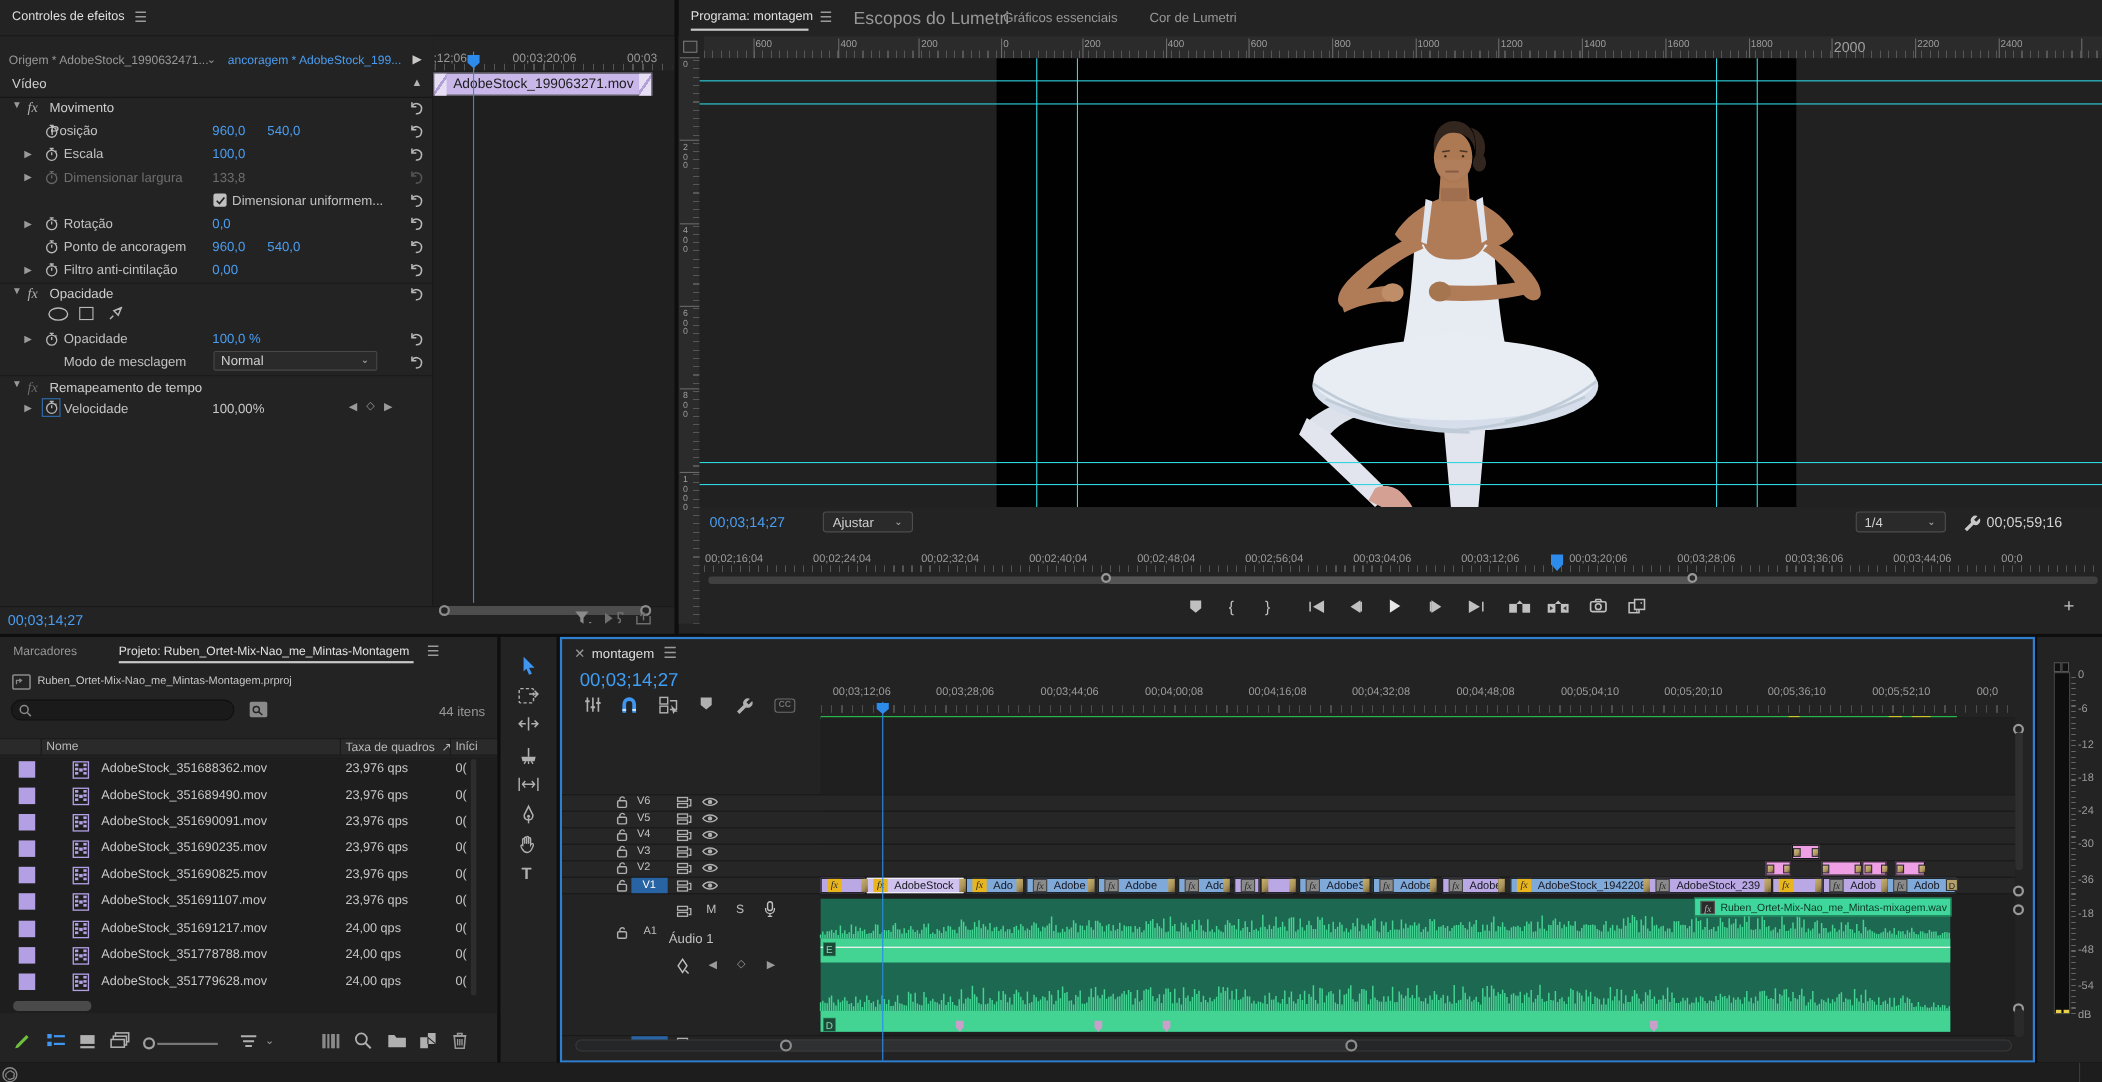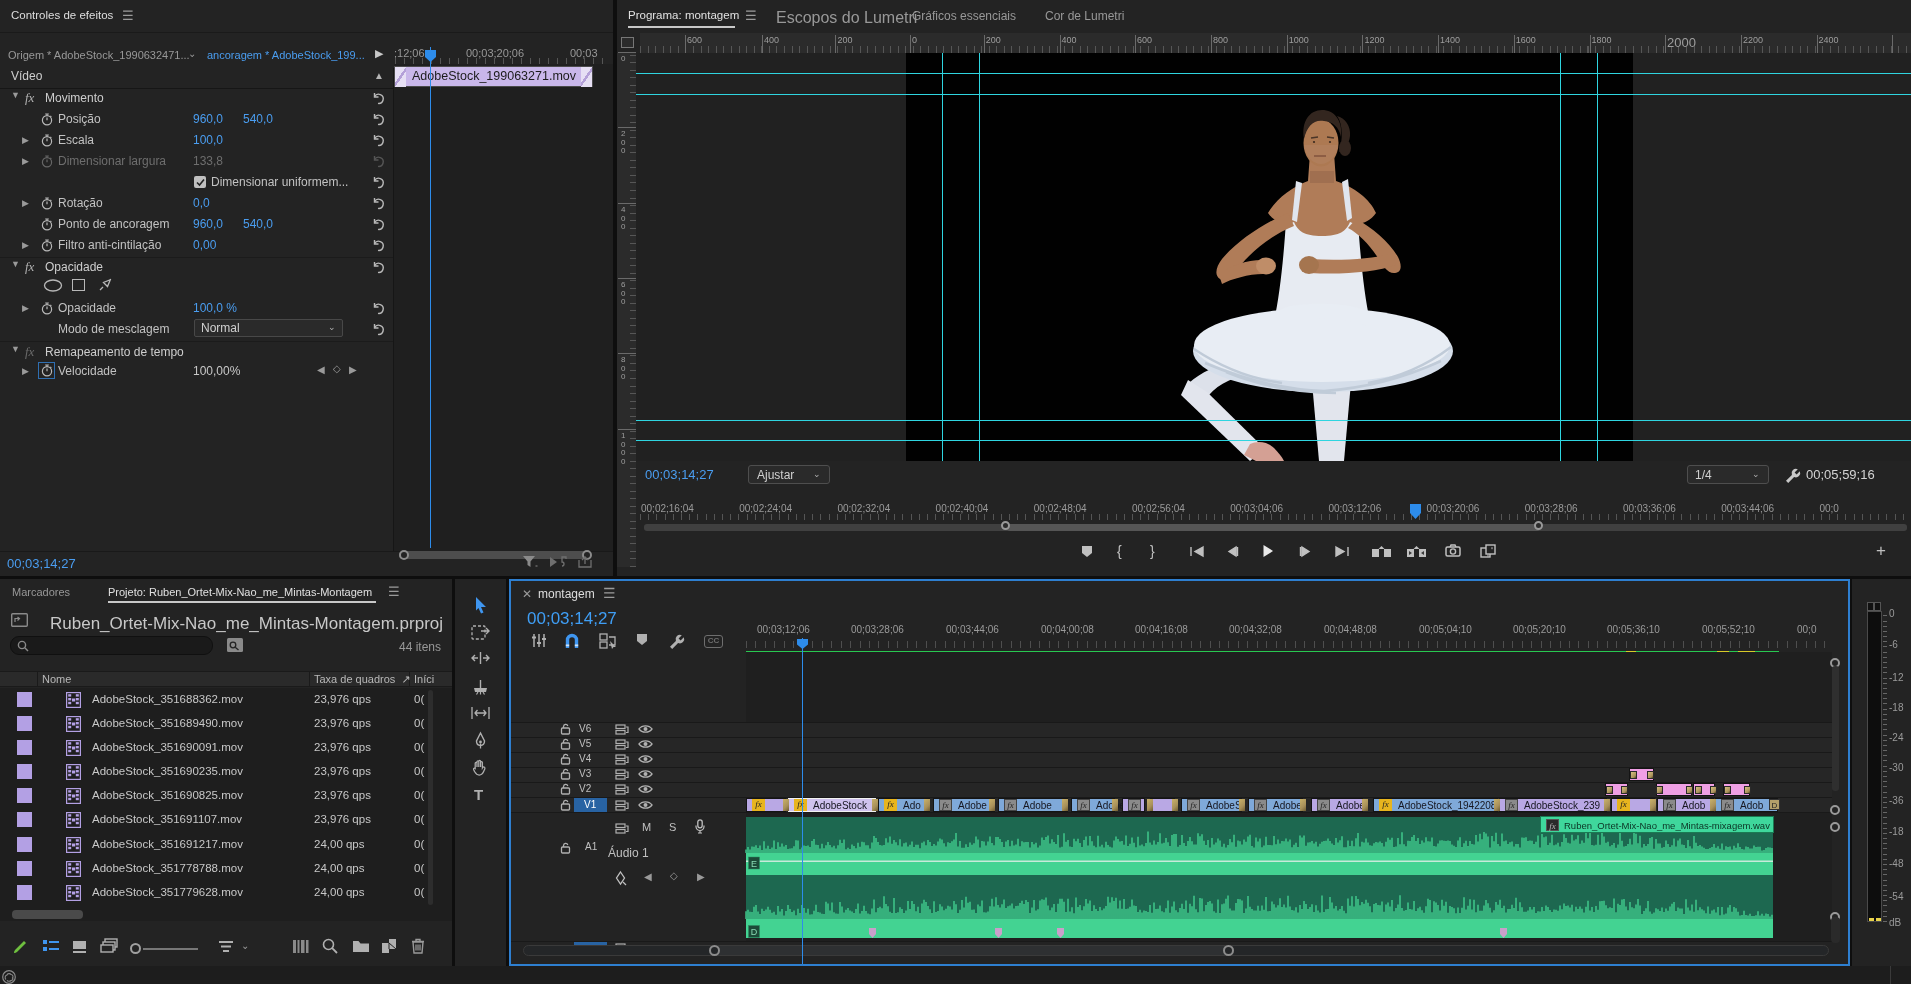--- a/index.html
+++ b/index.html
@@ -33,21 +33,21 @@
     <div class="t" style="left:25px;top:90px;color:#b0b0b0;font-size:13px;font-style:italic;font-family:'Liberation Serif',serif">fx</div>
     <div class="t" style="left:45px;top:91px;color:#cecece">Movimento</div>
     <svg style="left:371px;top:91px" width="14" height="14" viewBox="0 0 14 14">
       <path d="M3.5 2 L3.5 6 L7.5 6" fill="none" stroke="#b8b8b8" stroke-width="1.4"></path>
       <path d="M3.6 5.6 A4.6 4.6 0 1 1 7 12.4" fill="none" stroke="#b8b8b8" stroke-width="1.4"></path>
     </svg>
     <svg style="left:41px;top:113px" width="12" height="13" viewBox="0 0 12 13">
       <circle cx="6" cy="7.2" r="4.6" fill="none" stroke="#b8b8b8" stroke-width="1.2"></circle>
       <path d="M4.2 1 L7.8 1 M6 1 L6 2.6 M6 7.2 L6 4.4 M9.4 2.9 L10.3 3.9" stroke="#b8b8b8" stroke-width="1.2" fill="none"></path>
     </svg>
-    <div class="t" style="left:58px;top:112px">Posição</div>
+    <div class="t" style="left:46px;top:112px">Posição</div>
     <div class="t bl" style="left:193px;top:112px">960,0</div>
     <div class="t bl" style="left:243px;top:112px">540,0</div>
     <svg style="left:371px;top:112px" width="14" height="14" viewBox="0 0 14 14">
       <path d="M3.5 2 L3.5 6 L7.5 6" fill="none" stroke="#b8b8b8" stroke-width="1.4"></path>
       <path d="M3.6 5.6 A4.6 4.6 0 1 1 7 12.4" fill="none" stroke="#b8b8b8" stroke-width="1.4"></path>
     </svg>
     <div class="t" style="left:22px;top:135px;color:#9a9a9a;font-size:9px">▶</div>
     <svg style="left:41px;top:134px" width="12" height="13" viewBox="0 0 12 13">
       <circle cx="6" cy="7.2" r="4.6" fill="none" stroke="#b8b8b8" stroke-width="1.2"></circle>
       <path d="M4.2 1 L7.8 1 M6 1 L6 2.6 M6 7.2 L6 4.4 M9.4 2.9 L10.3 3.9" stroke="#b8b8b8" stroke-width="1.2" fill="none"></path>
@@ -390,21 +390,21 @@
   </div>
 <div class="pan" style="left:0;top:579px;width:452px;height:387px">
     <div class="t g" style="left:12px;top:7px;font-size:11px">Marcadores</div>
     <div class="t" style="left:108px;top:7px;color:#e0e0e0;font-size:11px">Projeto: Ruben_Ortet-Mix-Nao_me_Mintas-Montagem</div>
     <div class="abs" style="left:108px;top:22px;width:268px;height:2px;background:#c8c8c8"></div>
     <div class="t" style="left:388px;top:5px;color:#9a9a9a;font-size:13px">☰</div>
     <svg style="left:11px;top:34px" width="17" height="14" viewBox="0 0 17 14">
       <rect x="0.7" y="0.7" width="15.6" height="12.6" rx="1" fill="none" stroke="#8a8a8a" stroke-width="1.4"></rect>
       <path d="M4 9 L4 5.5 L8 5.5 M6.5 4 L8.5 5.5 L6.5 7.5" stroke="#8a8a8a" fill="none" stroke-width="1.2"></path>
     </svg>
-    <div class="t" style="left:50px;top:35px;color:#c8c8c8;font-size:17px">Ruben_Ortet-Mix-Nao_me_Mintas-Montagem.prproj</div>
+    <div class="t" style="left:34px;top:35px;color:#c8c8c8;font-size:10px">Ruben_Ortet-Mix-Nao_me_Mintas-Montagem.prproj</div>
     <div class="abs" style="left:10px;top:57px;width:203px;height:19px;background:#1a1a1a;border:1px solid #101010;border-radius:9px"></div>
     <svg style="left:17px;top:61px" width="12" height="12" viewBox="0 0 12 12">
       <circle cx="5" cy="5" r="3.6" fill="none" stroke="#8a8a8a" stroke-width="1.4"></circle>
       <path d="M7.8 7.8 L11 11" stroke="#8a8a8a" stroke-width="1.4"></path>
     </svg>
     <svg style="left:226px;top:58px" width="18" height="16" viewBox="0 0 18 16">
       <rect x="1" y="1" width="16" height="14" rx="1.5" fill="#8a8a8a"></rect>
       <circle cx="7" cy="8" r="2.8" fill="none" stroke="#232323" stroke-width="1.3"></circle>
       <path d="M9.2 10.2 L12.5 13" stroke="#232323" stroke-width="1.3"></path>
     </svg>

